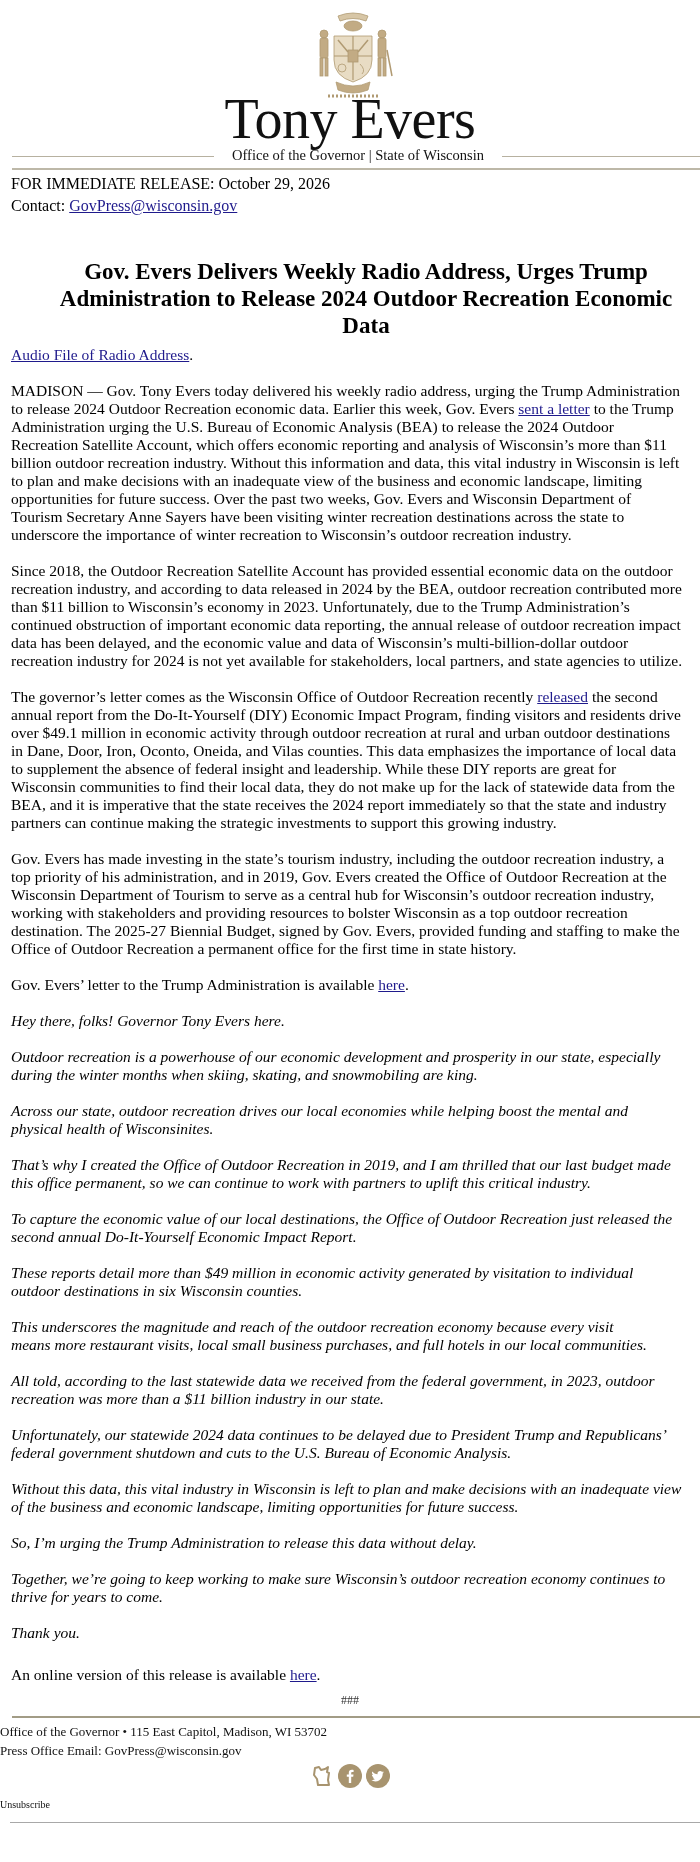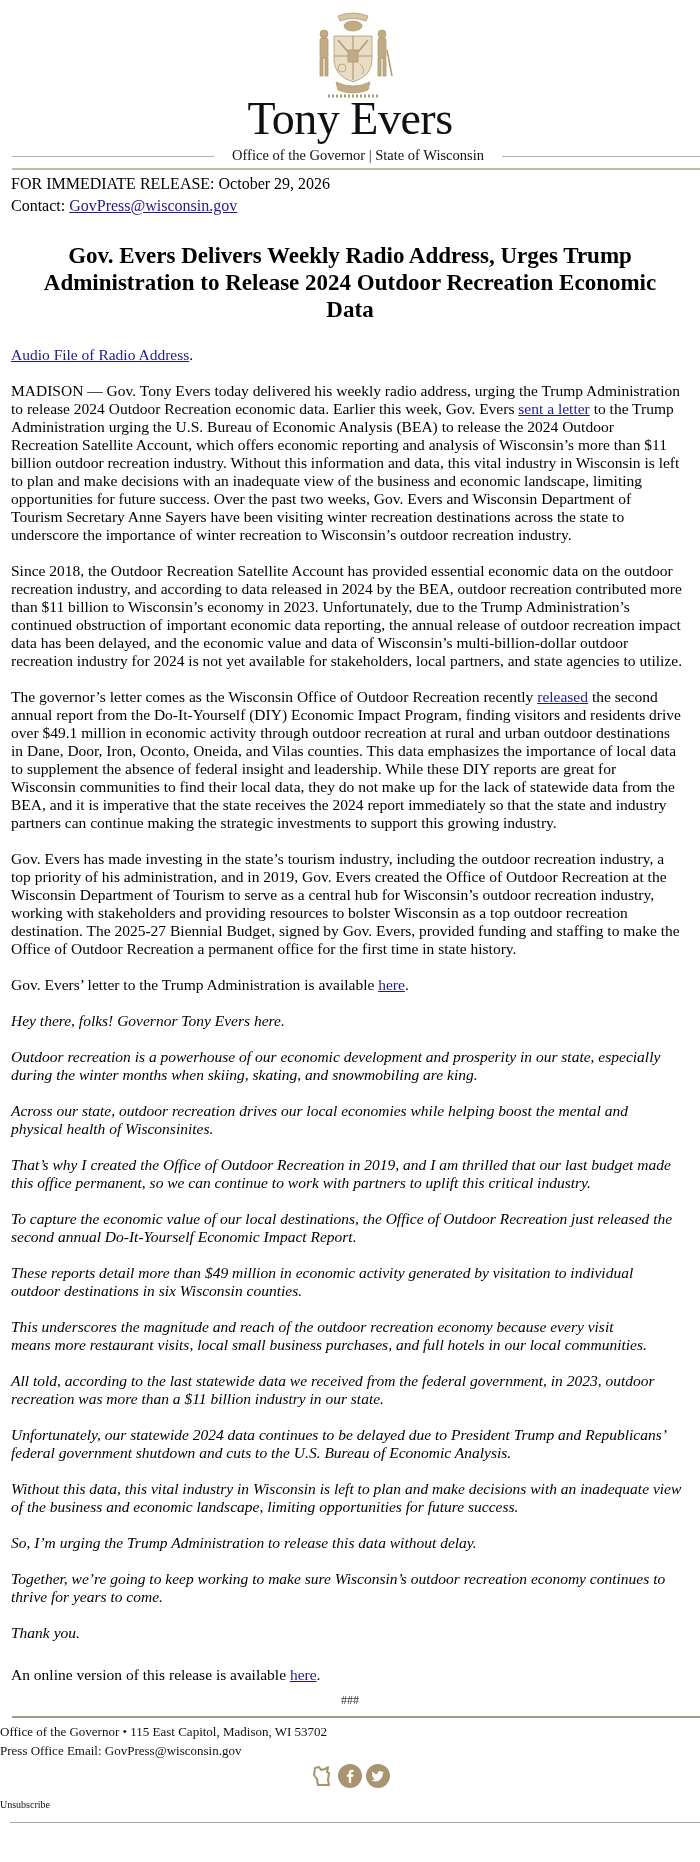--- a/index.html
+++ b/index.html
@@ -32,21 +32,21 @@
       width: 82px;
       height: 92px;
     }
     .brand-name {
       position: absolute;
       left: 0;
       width: 700px;
       top: 96px;
       text-align: center;
       font-family: "Liberation Serif", "DejaVu Serif", serif;
-      font-size: 46px;
+      font-size: 56px;
       line-height: 46px;
       color: #111;
       letter-spacing: -0.5px;
     }
     .sub-row {
       position: absolute;
       left: 0;
       top: 146px;
       width: 586px;
       height: 20px;
@@ -103,21 +103,21 @@
 
     .headline {
       position: absolute;
       left: 20px;
       width: 660px;
       top: 242px;
       text-align: center;
       font-size: 23px;
       line-height: 27px;
       font-weight: bold;
-      margin: 0;
+      margin: 16px;
     }
 
     .content {
       position: absolute;
       left: 11px;
       top: 346px;
       width: 700px;
       font-size: 15.5px;
       line-height: 18px;
     }

